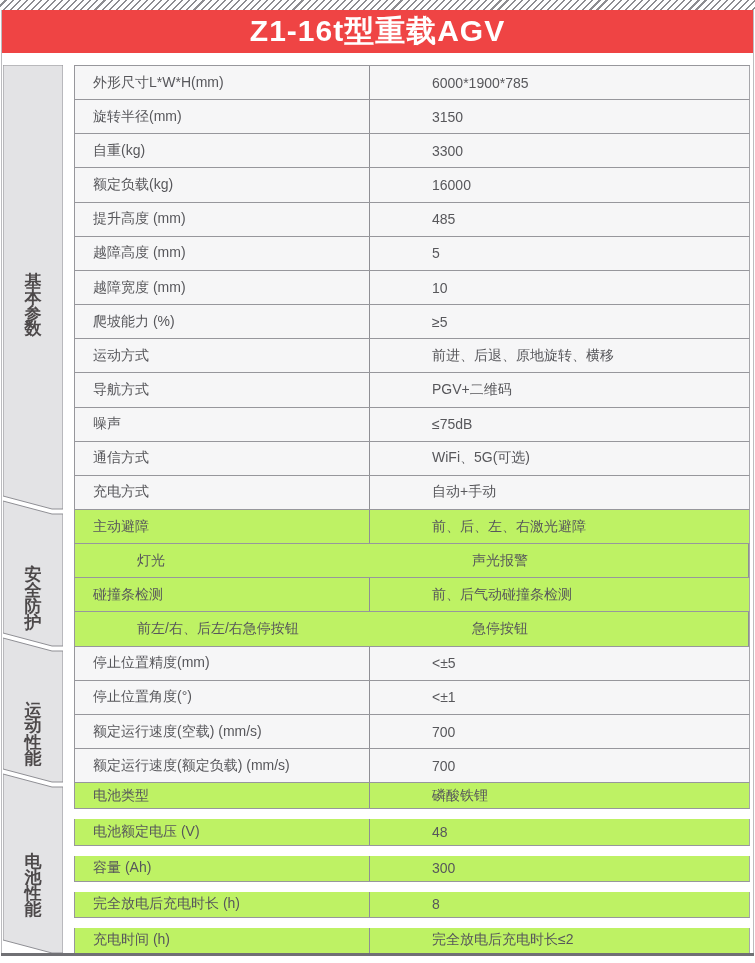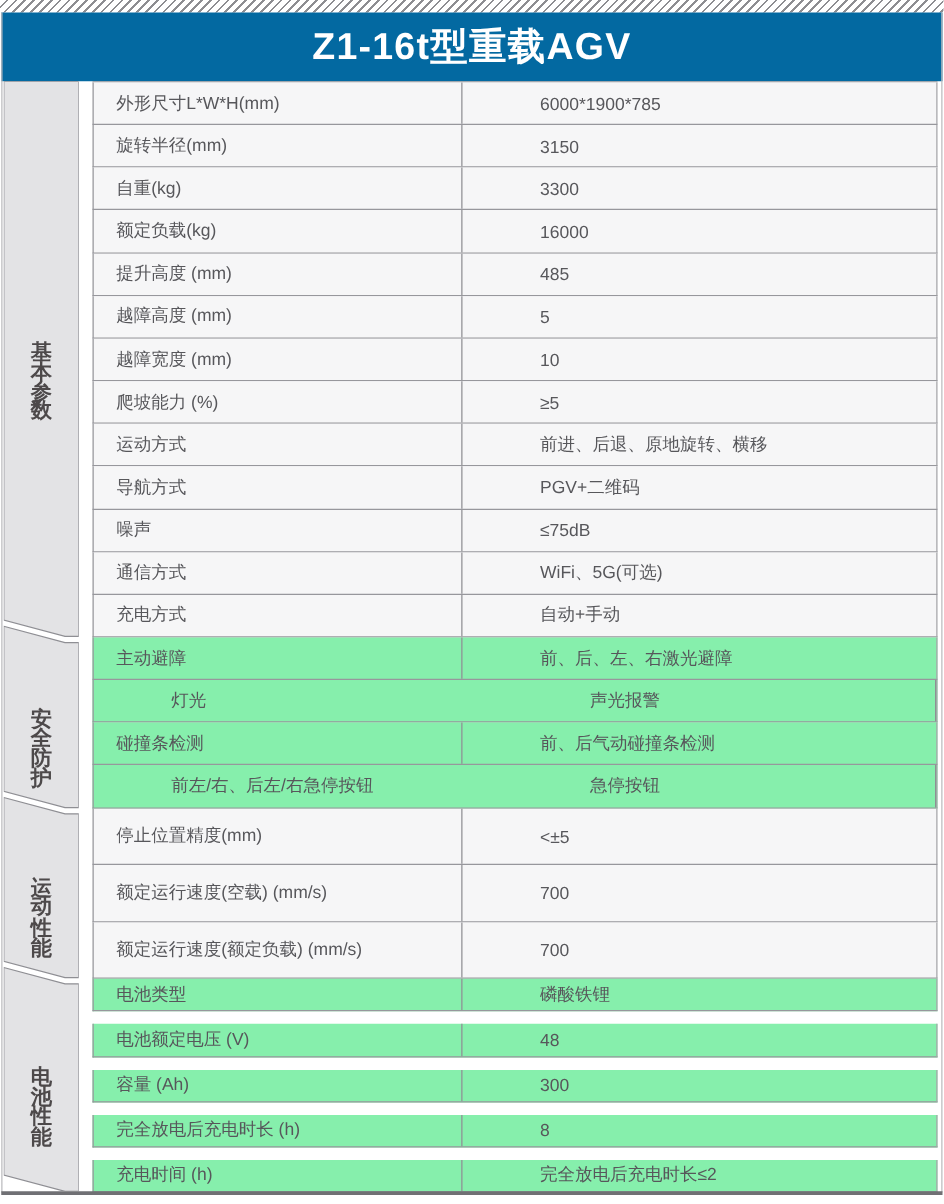--- a/index.html
+++ b/index.html
@@ -10,22 +10,22 @@
     font-family:"Liberation Sans","DejaVu Sans",sans-serif;
     overflow:hidden;
   }
   
   .hatch{
     position:absolute;left:0;right:0;top:0;height:10px;
     background:repeating-linear-gradient(135deg,#ffffff 0 3.5px,#8d8d91 3.5px 5px);
   }
   
   .header{
-    position:absolute;left:1px;right:1px;top:10px;height:55px;
-    background:#0369a1;
+    position:absolute;left:1px;right:1px;top:10px;height:43px;
+    background:#ef4444;
     display:flex;align-items:center;justify-content:center;
   }
   .title{
     color:#ffffff;font-size:30px;font-weight:bold;letter-spacing:1px;
   }
   
   .frame{
     position:absolute;left:1px;right:1px;top:10px;height:944px;
     border-left:1px solid #bcbcbf;border-right:1px solid #bcbcbf;
     pointer-events:none;
@@ -54,21 +54,21 @@
   }
   .section{display:flex;flex-direction:column;}
   .row{
     flex:1;display:flex;
     border-bottom:1px solid #97979c;
     border-left:1px solid #97979c;
     border-right:1px solid #a6a6aa;
     box-sizing:border-box;
   }
   .shade-light .row{background:#f6f6f7;}
-  .shade-dark  .row{background:#86efac;}
+  .shade-dark  .row{background:#bef264;}
   .cell{display:flex;align-items:center;font-size:14px;color:#57575b;box-sizing:border-box;}
   .cell-name{width:295px;border-right:1px solid #8f8f94;padding-left:18px;}
   .cell-value{flex:1;padding-left:62px;}
 </style>
 </head>
 <body>
 
 <div class="page">
 
   <div class="hatch"></div>
@@ -164,20 +164,24 @@
           <div class="cell cell-value">前左/右、后左/右急停按钮</div>
           <div class="cell cell-name">急停按钮</div>
         </div>
       </div>
       <div class="section shade-light" style="flex: 4 1 0%;">
         <div class="row">
           <div class="cell cell-name">停止位置精度(mm)</div>
           <div class="cell cell-value">&lt;±5</div>
         </div>
         <div class="row">
+          <div class="cell cell-name">停止位置角度(°)</div>
+          <div class="cell cell-value">&lt;±1</div>
+        </div>
+        <div class="row">
           <div class="cell cell-name">额定运行速度(空载) (mm/s)</div>
           <div class="cell cell-value">700</div>
         </div>
         <div class="row">
           <div class="cell cell-name">额定运行速度(额定负载) (mm/s)</div>
           <div class="cell cell-value">700</div>
         </div>
       </div>
       <div class="section shade-dark" style="flex: 5 1 0%; gap: 10px;">
         <div class="row">

